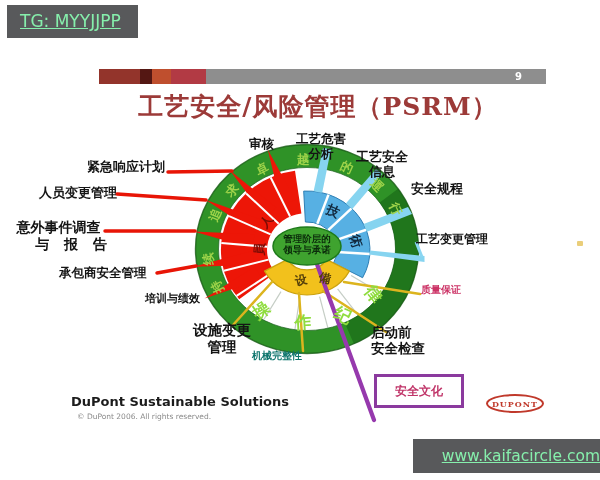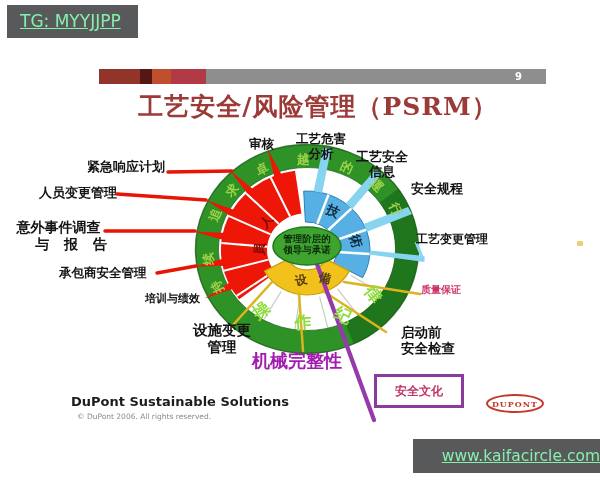--- a/index.html
+++ b/index.html
@@ -19,22 +19,22 @@
                font-size:25px;font-weight:bold;color:#9c3a38;letter-spacing:1px;}
   svg{position:absolute;left:0;top:0;}
   .lbl{position:absolute;font-weight:bold;color:#141414;text-align:center;line-height:1.18;
        white-space:nowrap;}
   #lbl-audit{left:249px;top:137px;font-size:12.5px;}
   #lbl-phaz{left:285px;top:132px;width:72px;font-size:12.5px;}
   #lbl-psi{left:349px;top:149px;width:66px;font-size:13px;}
   #lbl-proc{left:394px;top:181px;width:86px;font-size:13px;}
   #lbl-pchg{left:416px;top:232px;font-size:12px;}
   #lbl-qa{left:421px;top:284px;font-size:10px;color:#cc3366;}
-  #lbl-presu{left:371px;top:325px;font-size:13.5px;text-align:left;margin-left:30px;}
-  #lbl-mech{left:252px;top:350px;font-size:18px;color:#a21caf;}
+  #lbl-presu{left:371px;top:325px;font-size:13.5px;text-align:left;}
+  #lbl-mech{left:252px;top:350px;font-size:10px;color:#0f766e;}
   #lbl-fchg{left:191px;top:322px;width:62px;font-size:14.5px;}
   #lbl-train{left:145px;top:293px;font-size:11px;}
   #lbl-contr{left:59px;top:266px;font-size:12.5px;}
   #lbl-incident{left:10px;top:219px;width:97px;font-size:14px;}
   #lbl-incident .l2{word-spacing:10px;text-align:right;}
   #lbl-perchg{left:39px;top:185px;font-size:13px;}
   #lbl-emerg{left:87px;top:159px;font-size:13px;}
   #culture-box{position:absolute;left:374px;top:374px;width:84px;height:28px;
                border:3px solid #8b3a9e;color:#c03468;font-size:12px;font-weight:bold;
                line-height:28px;text-align:center;background:#fff;}

